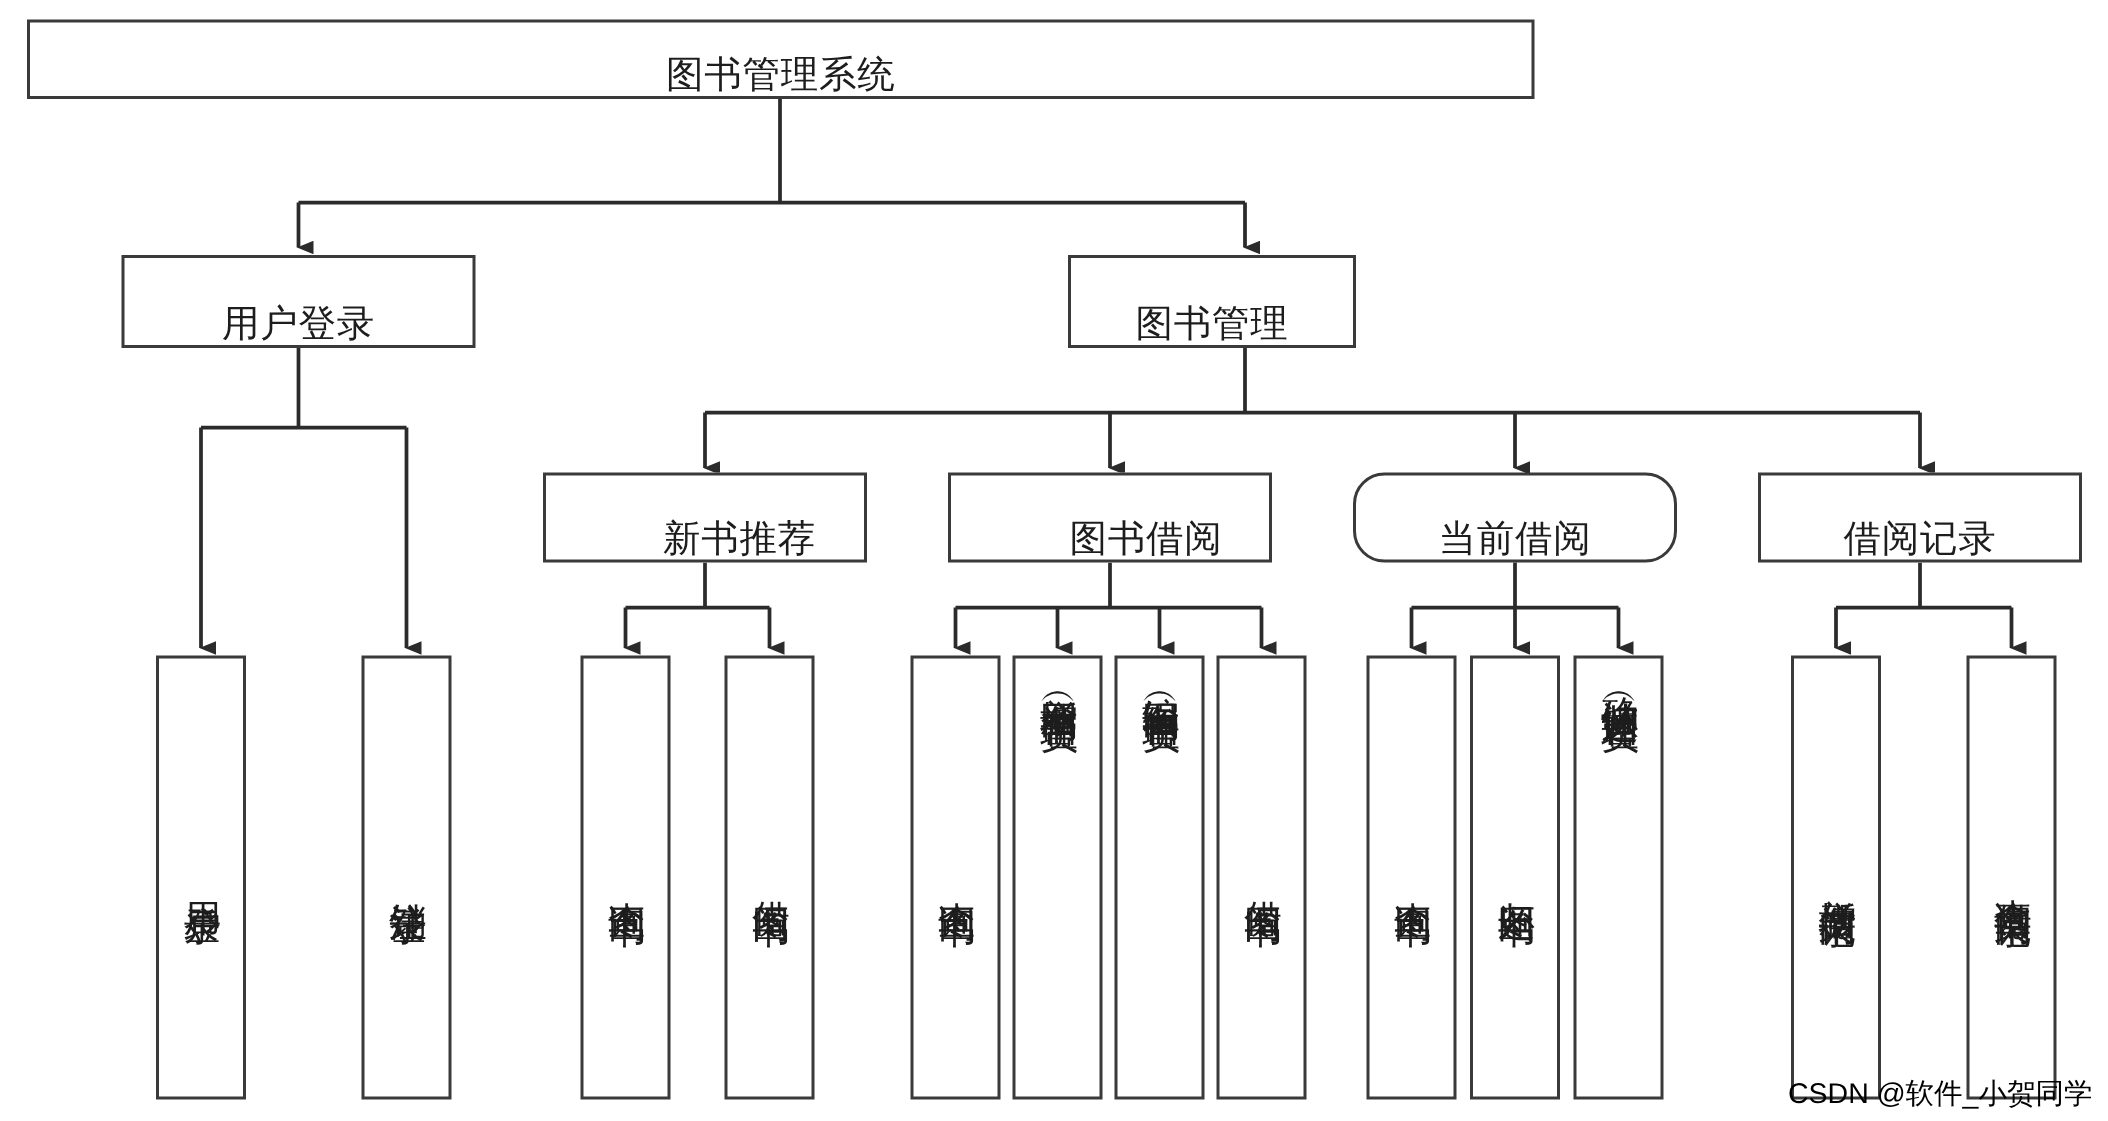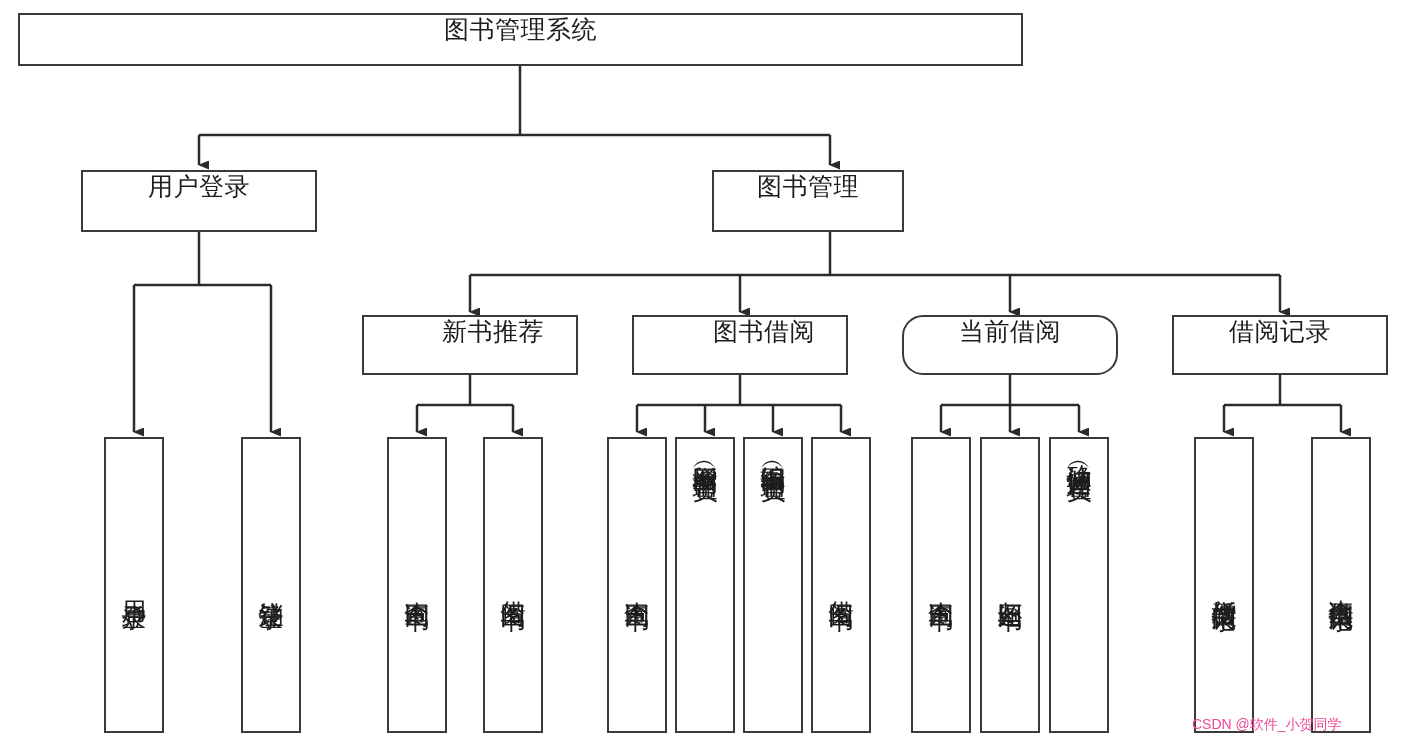--- a/index.html
+++ b/index.html
@@ -24,21 +24,21 @@
     width: 1405px;
     height: 747px;
     pointer-events: none;
   }
   .node {
     position: absolute;
     box-sizing: border-box;
     background: #ffffff;
     border: 2.5px solid #3a3a3a;
     display: flex;
-    align-items: flex-start;
+    align-items: flex-end;
     justify-content: center;
     color: #1d1d1d;
     z-index: 2;
   }
   .node .label {
     display: block;
     text-align: center;
     line-height: 1.12;
     white-space: pre;
   }
@@ -63,22 +63,22 @@
     letter-spacing: 2px;
   }
   .node.vert.midalign {
     align-items: center;
     padding-top: 0;
   }
   .watermark {
     position: absolute;
     left: 1192px;
     top: 716px;
-    font-size: 14px;
-    color: #ec4899;
+    font-size: 19px;
+    color: #000000;
     white-space: nowrap;
     z-index: 3;
     font-family: "Liberation Sans", "DejaVu Sans", sans-serif;
   }
 </style>
 </head>
 <body>
 
 <div id="canvas">
 

